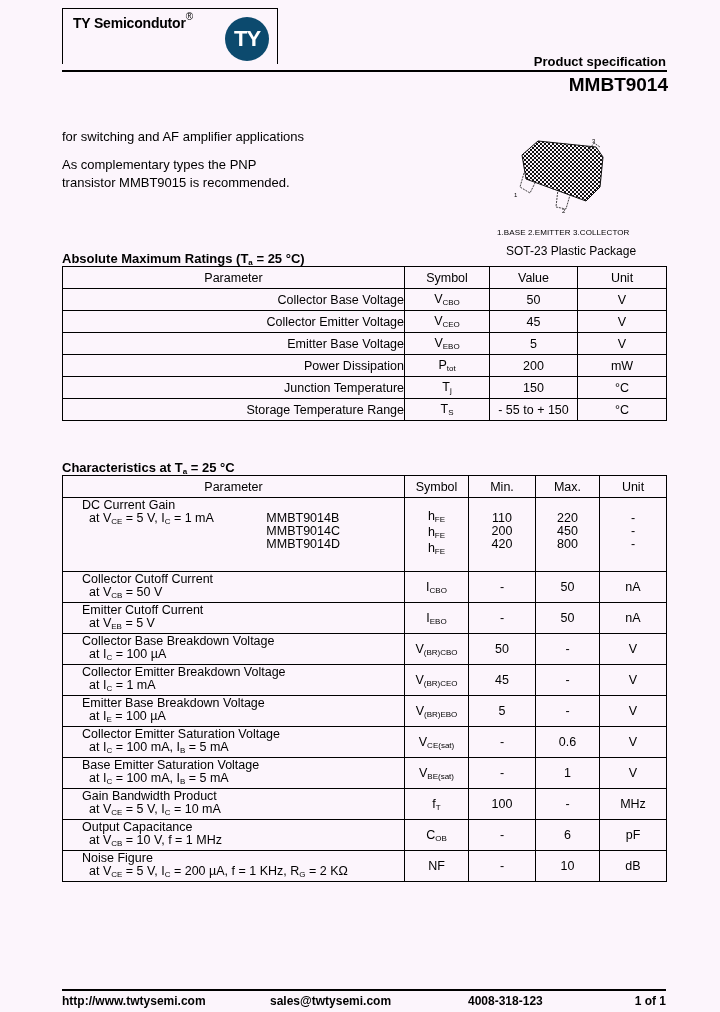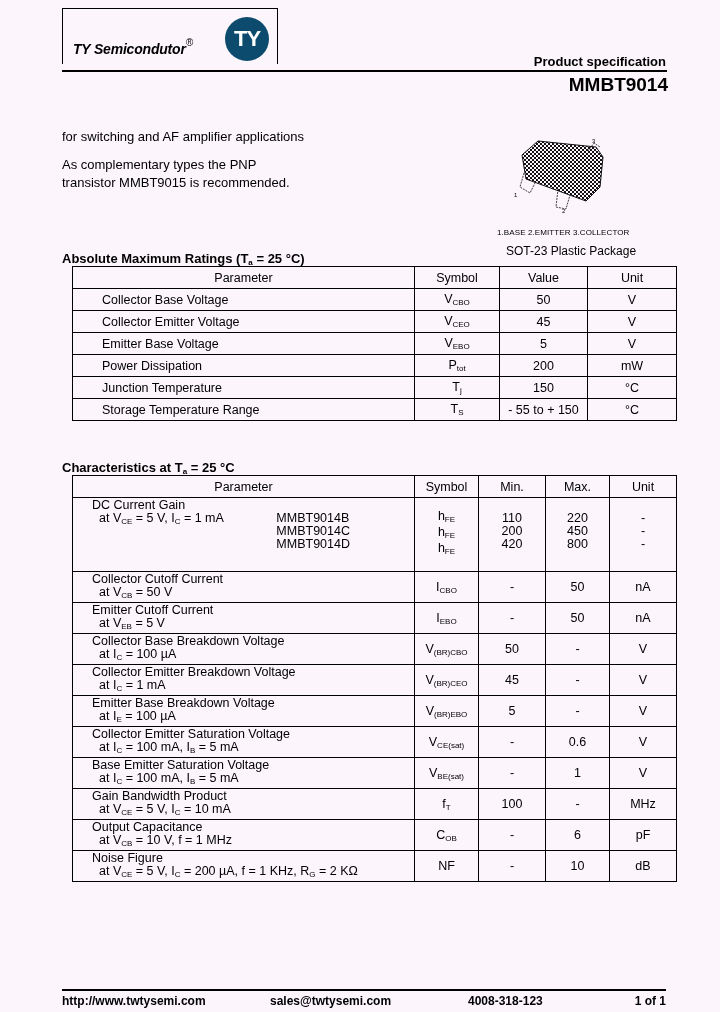--- a/index.html
+++ b/index.html
@@ -7,41 +7,41 @@
     width:720px; height:1012px; position:relative; overflow:hidden;
     background:#fcf5fc; color:#000;
     font-family:"Liberation Sans", sans-serif; font-size:12.5px;
   }
   .abs { position:absolute; }
   .logo-box {
     left:62px; top:8px; width:216px; height:56px;
     border-left:1px solid #000; border-top:1px solid #000; border-right:1px solid #000;
     box-sizing:border-box;
   }
-  .logo-text { left:10px; top:30px; font-weight:bold; font-size:14px; letter-spacing:-0.2px;font-style:italic; }
+  .logo-text { left:10px; top:4px; font-weight:bold; font-size:14px; letter-spacing:-0.2px; }
   .logo-text sup { font-weight:normal; font-size:10px; position:relative; top:-2px; }
   .logo-circle {
     left:162px; top:8px; width:44px; height:44px; border-radius:50%;
     background:#0c4a6e; color:#fff; font-weight:bold; font-size:22px;
     display:flex; align-items:center; justify-content:center; letter-spacing:-1px;
   }
   .prod-spec { right:54px; top:54px; font-weight:bold; font-size:13px;text-align:center; }
   .header-rule { left:62px; top:70px; width:605px; height:2px; background:#000; }
   .part-title { right:52px; top:74px; font-weight:bold; font-size:19px; }
   .intro p { margin:0; font-size:13px; }
   .pkg-img { left:508px; top:135px; width:100px; height:78px; }
   .pin-label { left:497px; top:228px; font-size:8px; letter-spacing:0.1px; }
   .pkg-label { left:506px; top:244px; font-size:12px; }
   .sec-title { font-weight:bold; font-size:13px; left:62px; }
   .sec-title sub { font-size:8px; }
-  table { border-collapse:collapse; position:absolute; left:72px; width:604px; table-layout:fixed; }
+  table { border-collapse:collapse; position:absolute; left:62px; width:604px; table-layout:fixed; }
   td, th { border:1px solid #000; font-weight:normal; font-size:12.5px; padding:0; }
   th { text-align:center; height:21px; }
   .amr td { height:21px; }
-  .amr td.p { padding-left:29px; }
+  .amr td.p { padding-left:29px;text-align:right; }
   .c { text-align:center; }
   sub { font-size:8px; vertical-align:-2px; }
   .chr td { height:28.5px; vertical-align:middle; }
   .chr td.p { padding-left:19px; line-height:13px; vertical-align:top; padding-top:1px; }
   .chr td.p .sub-line { padding-left:7px; }
   .gain td { height:59px; }
   .gain .stack div { line-height:13px; }
   .foot-rule { left:62px; top:989px; width:604px; height:2px; background:#000; }
   .foot { top:994px; font-size:12px; font-weight:bold; }
 </style>

